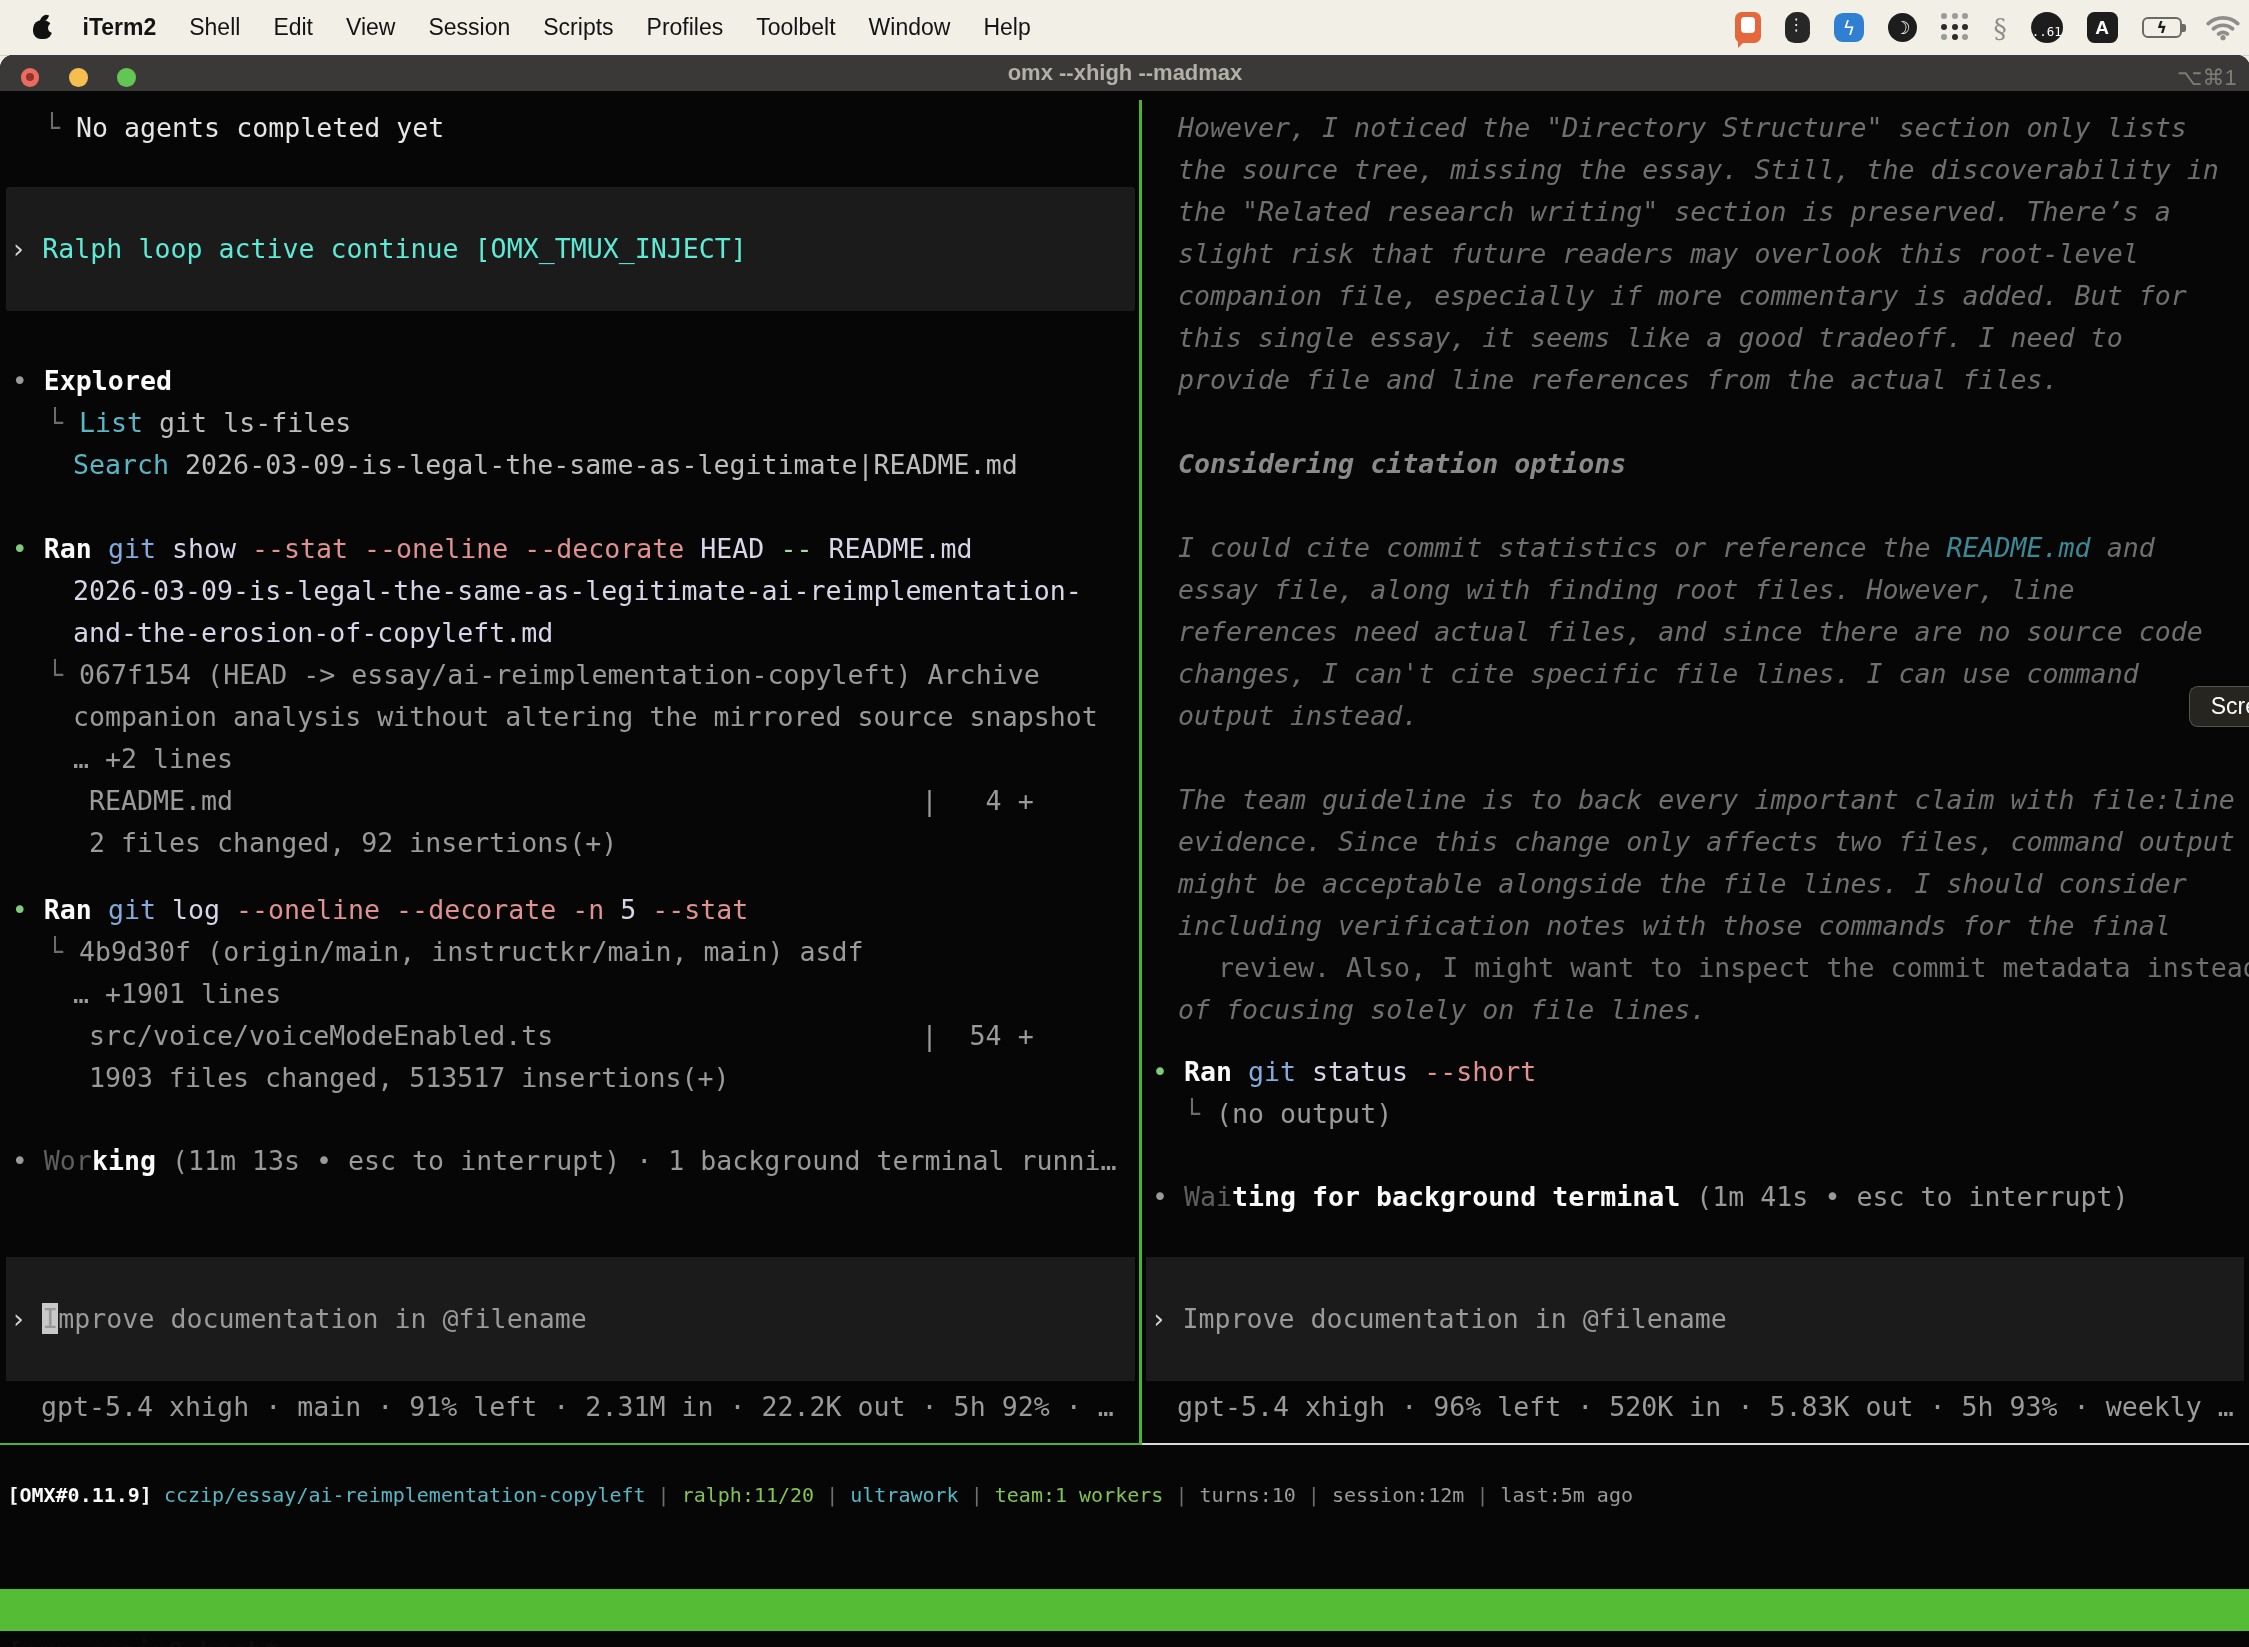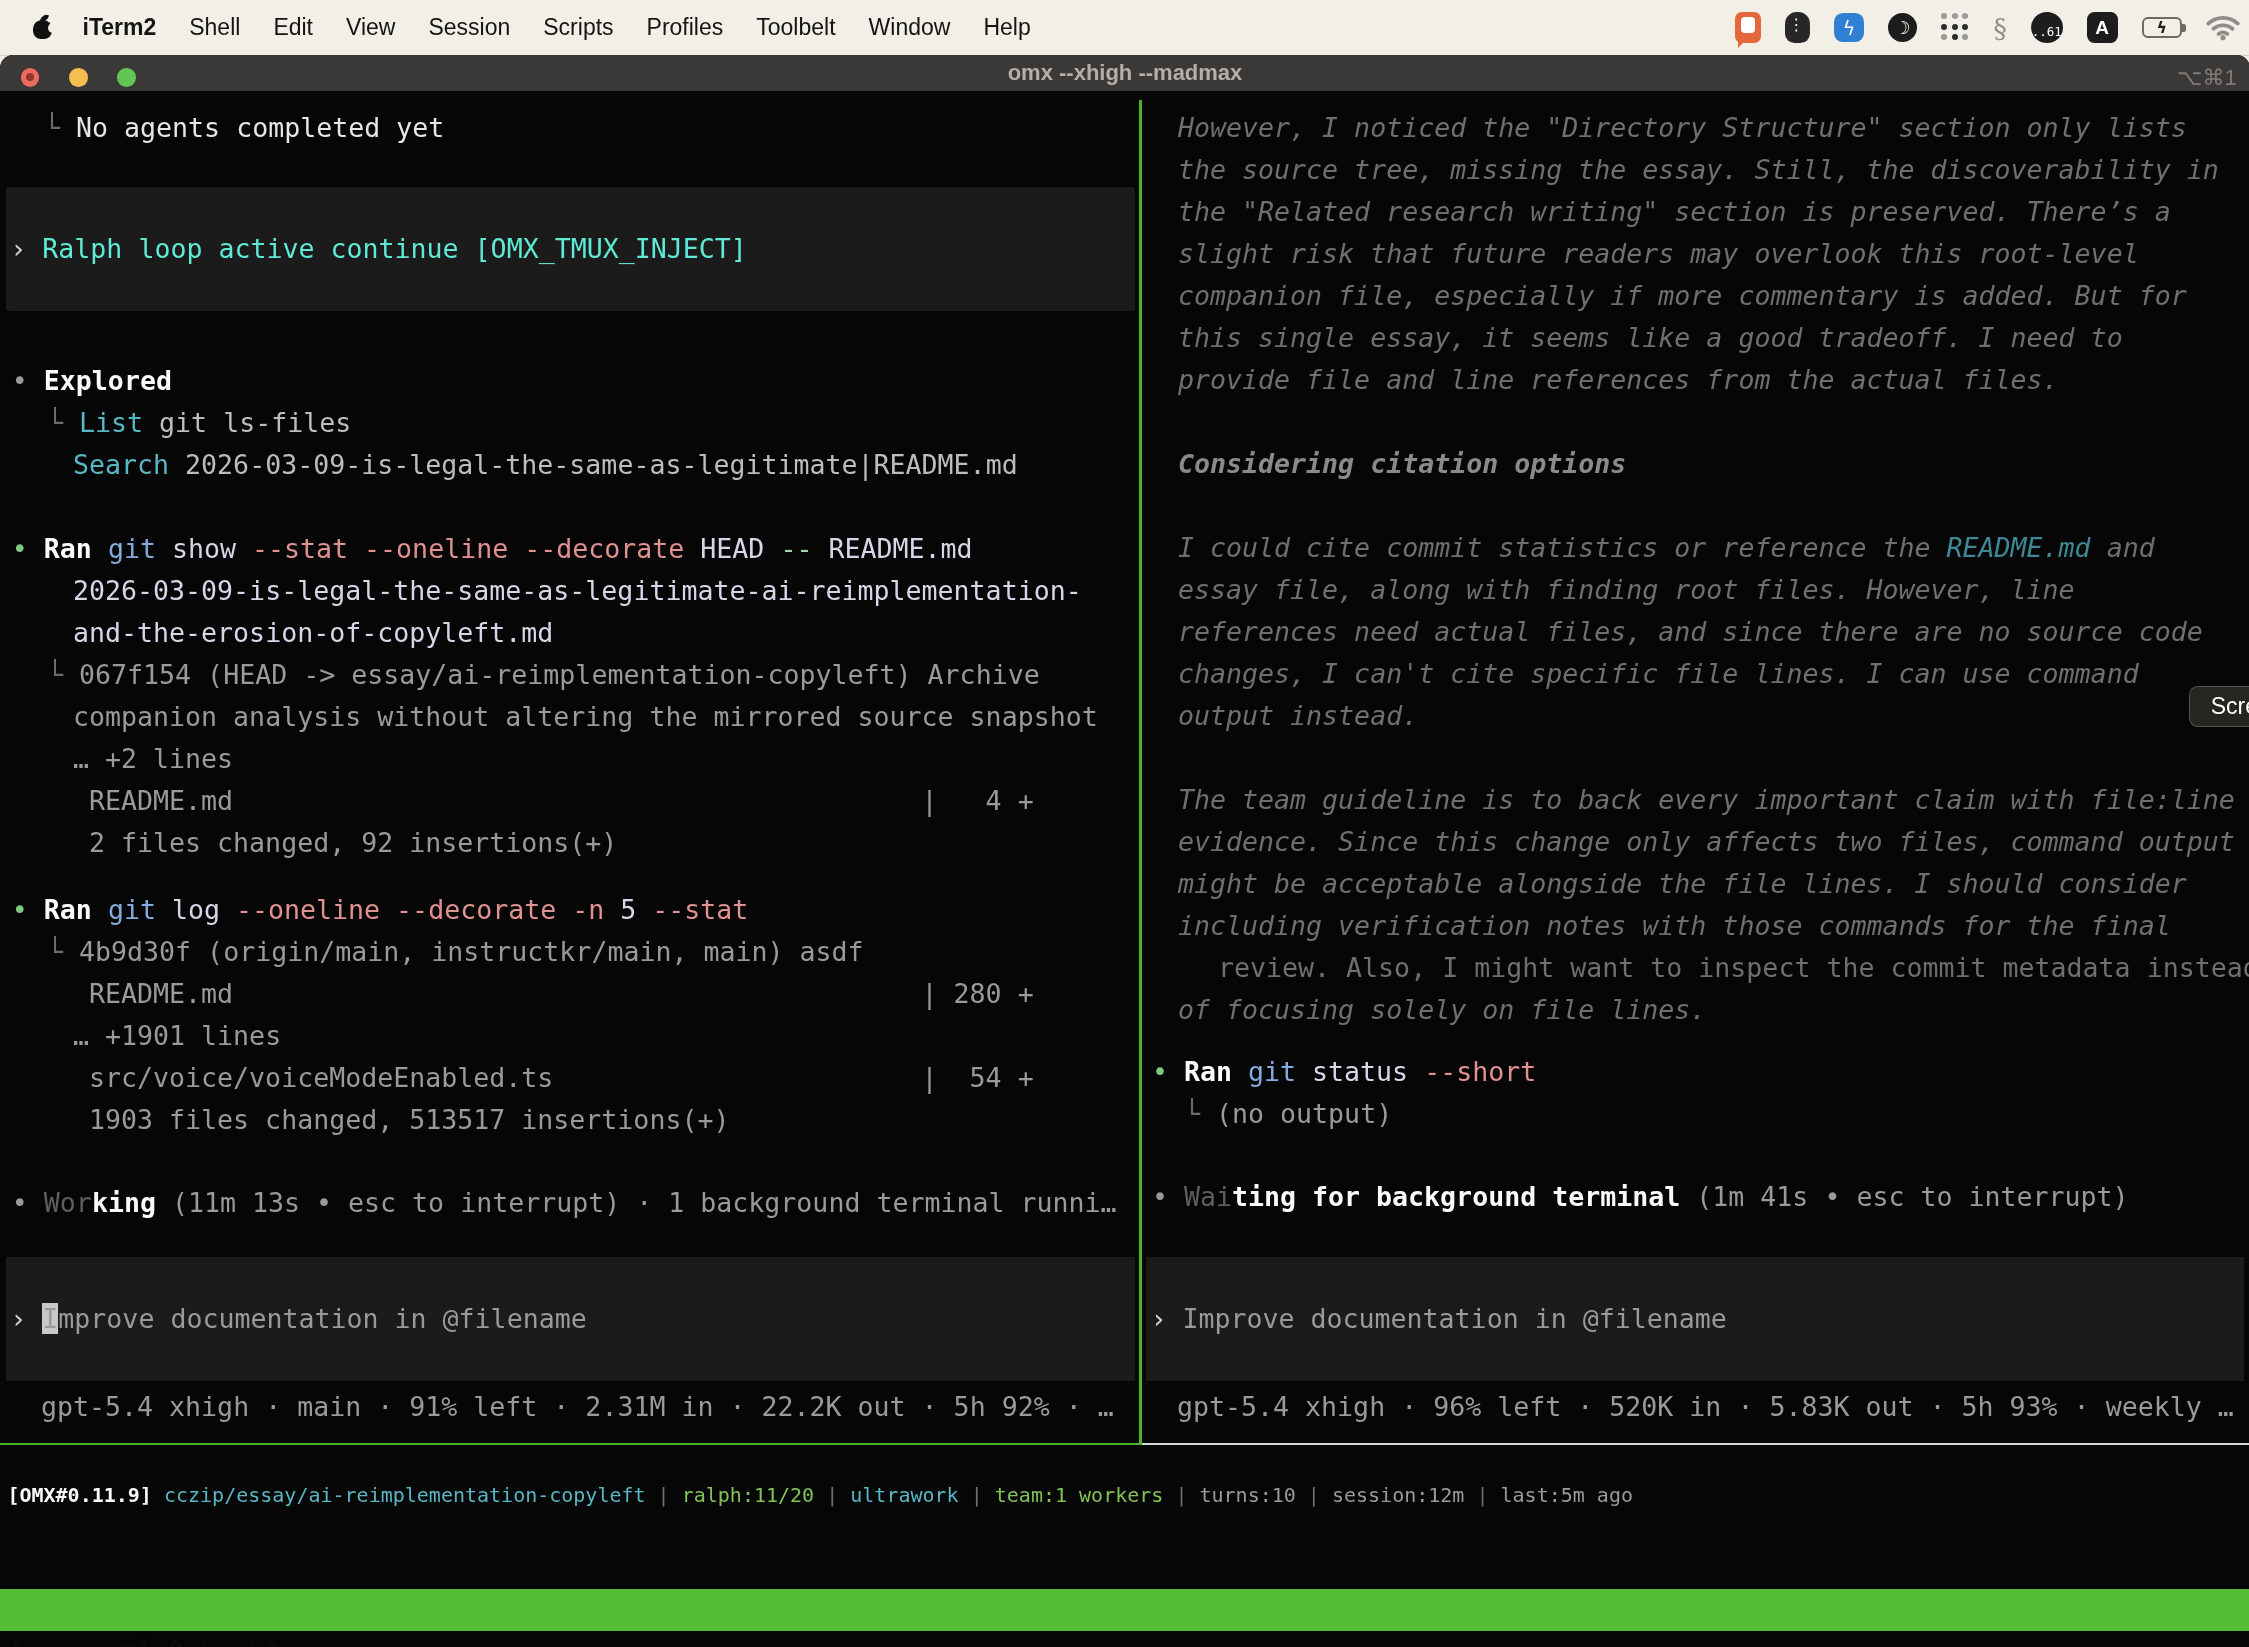--- a/index.html
+++ b/index.html
@@ -164,21 +164,20 @@
       <div class="tline" style="padding-left: 11.8px; margin-top: 42px;"><span style="color: rgb(127, 202, 127);">• </span><span style="color: rgb(250, 250, 250); font-weight: bold;">Ran</span><span style="color: rgb(217, 213, 232);"> </span><span style="color: rgb(132, 171, 221);">git</span><span style="color: rgb(217, 213, 232);"> show </span><span style="color: rgb(226, 145, 145);">--stat --oneline --decorate</span><span style="color: rgb(217, 213, 232);"> HEAD </span><span style="color: rgb(163, 217, 173);">--</span><span style="color: rgb(217, 213, 232);"> README.md</span></div>
       <div class="tline" style="padding-left: 73px;"><span style="color: rgb(217, 213, 232);">2026-03-09-is-legal-the-same-as-legitimate-ai-reimplementation-</span></div>
       <div class="tline" style="padding-left: 73px;"><span style="color: rgb(217, 213, 232);">and-the-erosion-of-copyleft.md</span></div>
       <div class="tline" style="padding-left: 47px;"><span style="color: rgb(108, 108, 108);">└ </span><span style="color: rgb(154, 154, 154);">067f154 (HEAD -&gt; essay/ai-reimplementation-copyleft) Archive</span></div>
       <div class="tline" style="padding-left: 73px;"><span style="color: rgb(154, 154, 154);">companion analysis without altering the mirrored source snapshot</span></div>
       <div class="tline" style="padding-left: 73px;"><span style="color: rgb(154, 154, 154);">… +2 lines</span></div>
       <div class="tline" style="padding-left: 89px;"><span style="color: rgb(154, 154, 154);">README.md</span><span style="color: rgb(154, 154, 154);">                                           |   4 +</span></div>
       <div class="tline" style="padding-left: 89px;"><span style="color: rgb(154, 154, 154);">2 files changed, 92 insertions(+)</span></div>
       <div class="tline" style="padding-left: 11.8px; margin-top: 25px;"><span style="color: rgb(127, 202, 127);">• </span><span style="color: rgb(250, 250, 250); font-weight: bold;">Ran</span><span style="color: rgb(217, 213, 232);"> </span><span style="color: rgb(132, 171, 221);">git</span><span style="color: rgb(217, 213, 232);"> log </span><span style="color: rgb(226, 145, 145);">--oneline --decorate</span><span style="color: rgb(217, 213, 232);"> </span><span style="color: rgb(226, 145, 145);">-n</span><span style="color: rgb(217, 213, 232);"> 5 </span><span style="color: rgb(226, 145, 145);">--stat</span></div>
       <div class="tline" style="padding-left: 47px;"><span style="color: rgb(108, 108, 108);">└ </span><span style="color: rgb(154, 154, 154);">4b9d30f (origin/main, instructkr/main, main) asdf</span></div>
-      <div class="tline" style="padding-left: 89px;"><span style="color: rgb(154, 154, 154);">README.md</span><span style="color: rgb(154, 154, 154);">                                           | 280 +</span></div>
       <div class="tline" style="padding-left: 73px;"><span style="color: rgb(154, 154, 154);">… +1901 lines</span></div>
       <div class="tline" style="padding-left: 89px;"><span style="color: rgb(154, 154, 154);">src/voice/voiceModeEnabled.ts</span><span style="color: rgb(154, 154, 154);">                       |  54 +</span></div>
       <div class="tline" style="padding-left: 89px;"><span style="color: rgb(154, 154, 154);">1903 files changed, 513517 insertions(+)</span></div>
       <div class="tline" style="padding-left: 11.8px; margin-top: 41px;"><span style="color: rgb(154, 154, 154);">• </span><span style="color: rgb(94, 94, 94);">Wor</span><span style="color: rgb(250, 250, 250); font-weight: bold;">king</span><span style="color: rgb(154, 154, 154);"> (11m 13s • esc to interrupt) · 1 background terminal runni…</span></div>
     </div>
 
   <div class="pane right term">
       <div class="tline" style="padding-left: 32px;"><span style="color: rgb(111, 111, 111); font-style: italic;">However, I noticed the "Directory Structure" section only lists</span></div>
       <div class="tline" style="padding-left: 32px;"><span style="color: rgb(111, 111, 111); font-style: italic;">the source tree, missing the essay. Still, the discoverability in</span></div>
       <div class="tline" style="padding-left: 32px;"><span style="color: rgb(111, 111, 111); font-style: italic;">the "Related research writing" section is preserved. There’s a</span></div>

